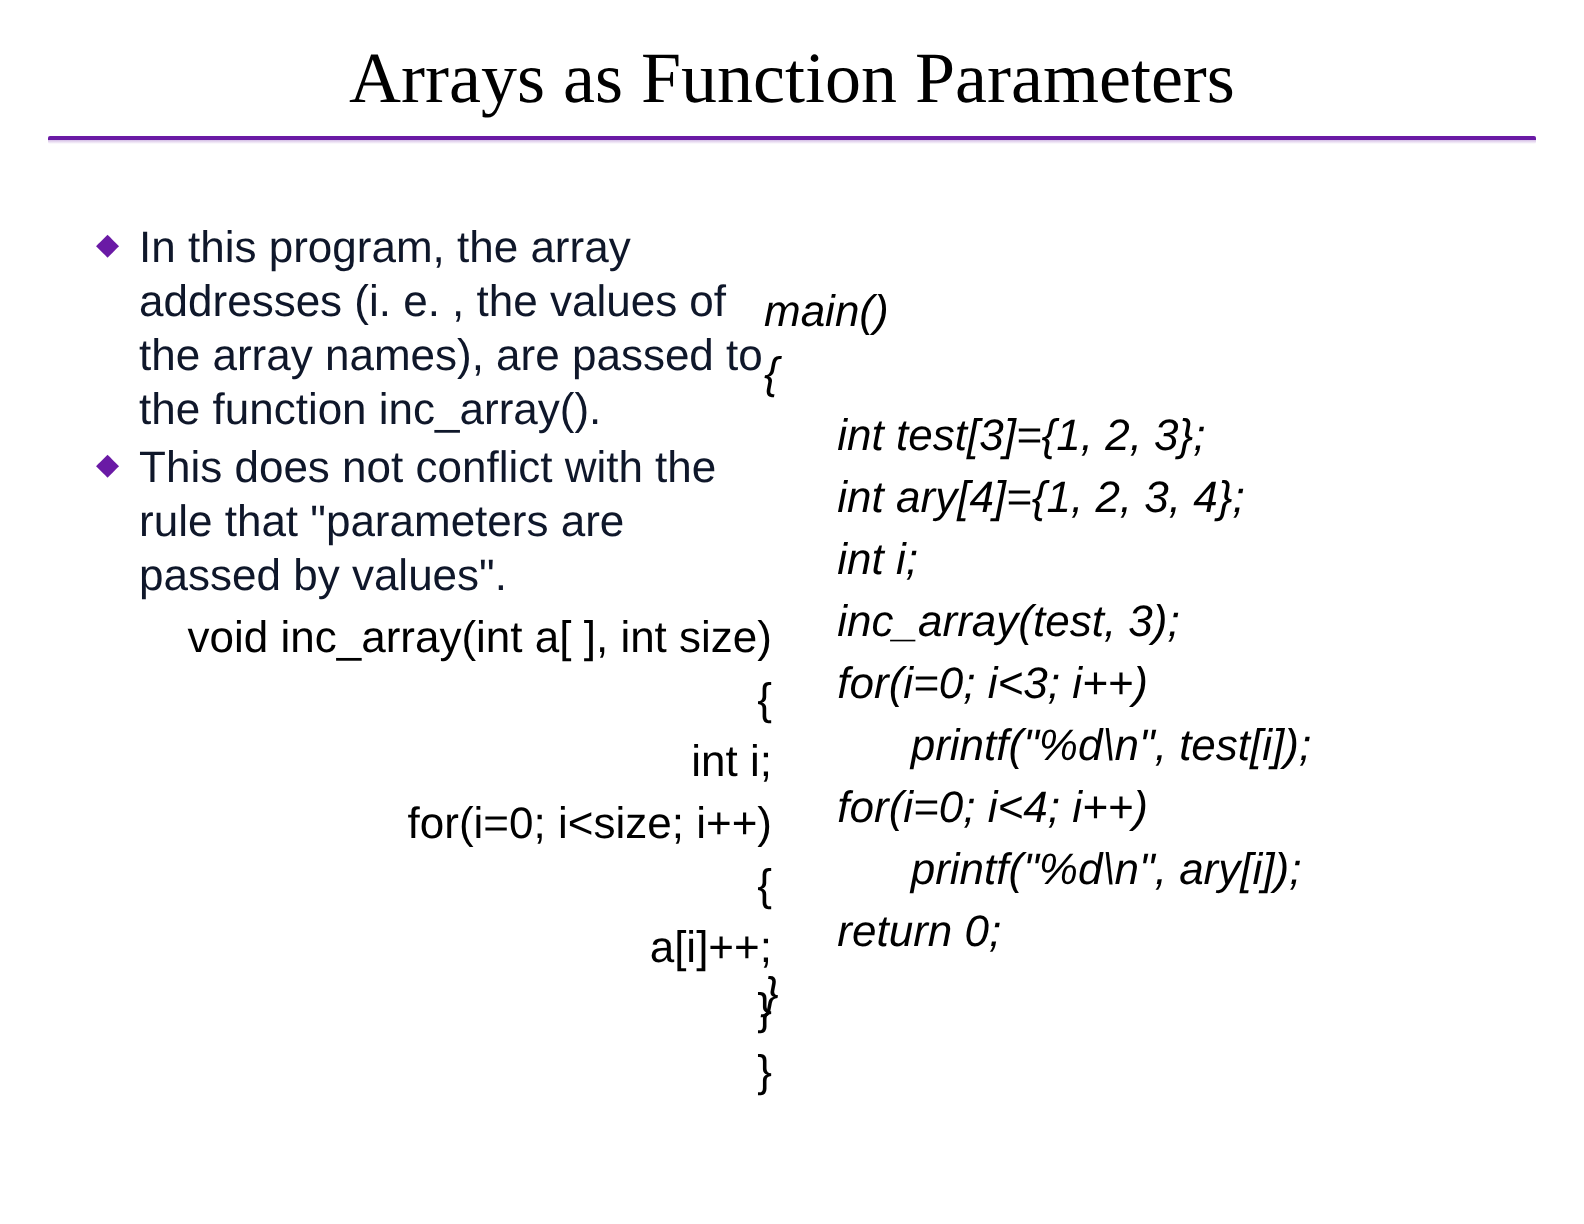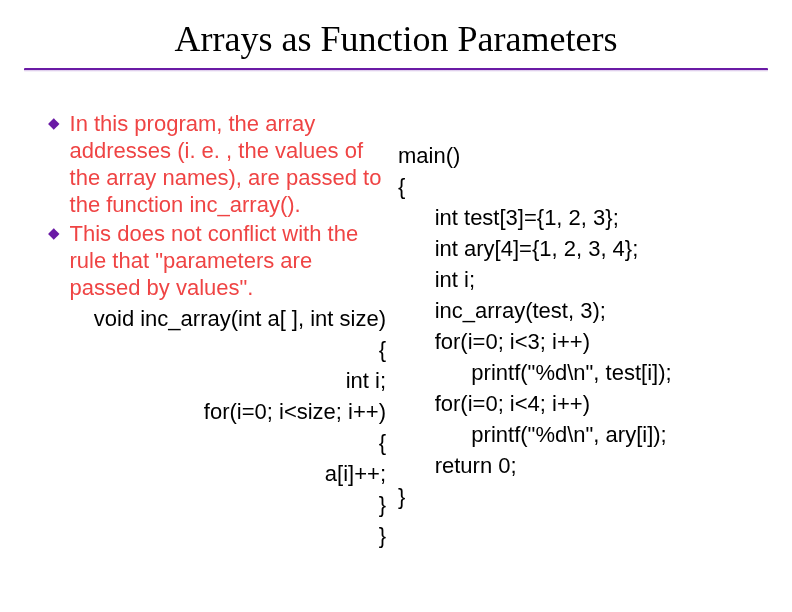--- a/index.html
+++ b/index.html
@@ -39,41 +39,42 @@
     bottom: 18px;
   }
   .col-left {
     position: absolute;
     left: 0;
     top: 0;
     width: 340px;
   }
   .col-right {
     position: absolute;
-    left: 352px;
+    left: 336px;
     top: 30px;
     width: 360px;
+    font-style: italic;
   }
   .bullet-row {
     display: flex;
     align-items: flex-start;
     margin-bottom: 2px;
   }
   .dia {
     flex: 0 0 auto;
     color: #6a1aa5;
     font-size: 15px;
     line-height: 26px;
     margin-right: 10px;
     margin-left: 2px;
   }
   .btext {
     font-size: 22px;
     line-height: 27px;
-    color: #ef4444;
+    color: #0f172a;
   }
   .codeblk {
     font-size: 22px;
     line-height: 31px;
     color: #000;
     font-family: Arial, Helvetica, sans-serif;
   }
   .codeblk div {
     white-space: pre;
   }

